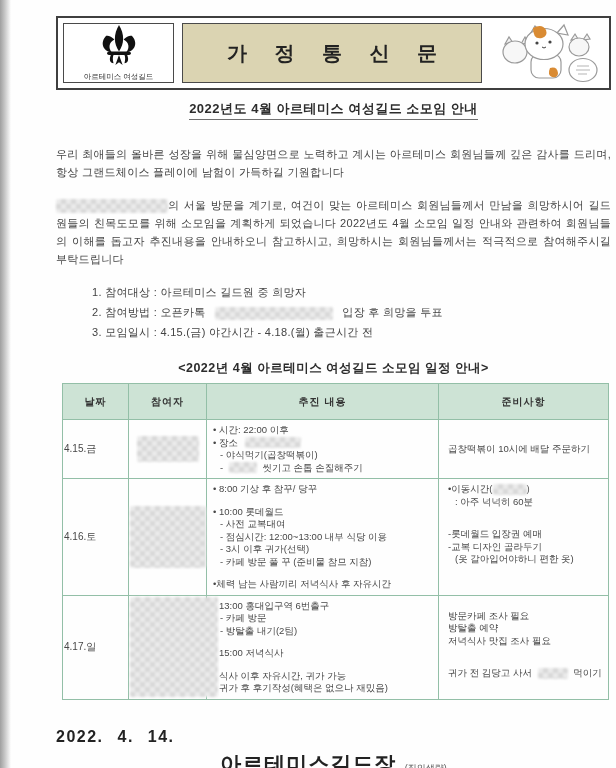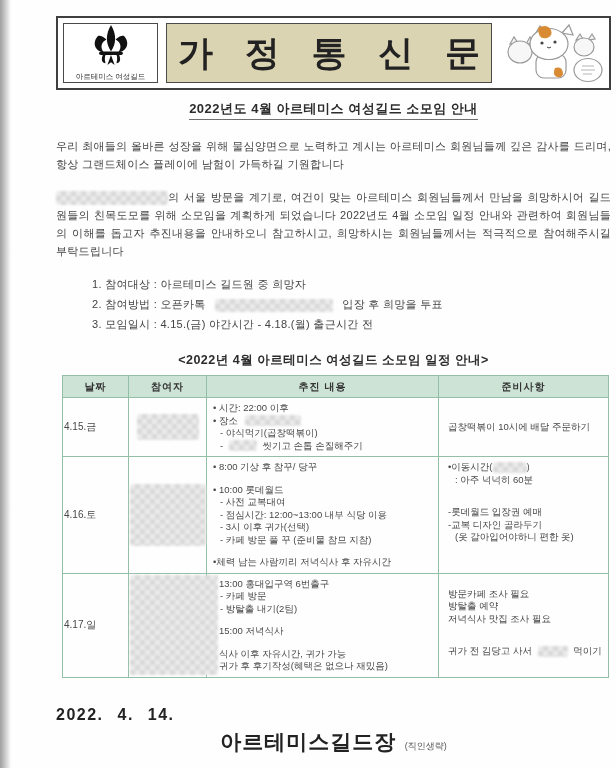--- a/index.html
+++ b/index.html
@@ -11,48 +11,48 @@
   .content{margin-left:56px;margin-right:5px;position:relative;}
 
   
   .header-box{margin-top:16px;height:74px;border:2px solid #3f3f3f;background:#fff;
        display:flex;align-items:stretch;padding:5px;box-sizing:border-box;}
   .logo-box{width:111px;border:1px solid #4a4a4a;display:flex;flex-direction:column;
        align-items:center;justify-content:center;gap:2px;box-sizing:border-box;}
   .logo-caption{font-size:7.5px;letter-spacing:0px;color:#2f2f2f;white-space:nowrap;}
   .title-banner{flex:0 0 300px;margin-left:8px;background:#dbd4b2;border:1px solid #4a4a4a;
        display:flex;align-items:center;justify-content:center;box-sizing:border-box;}
-  .title-banner span{font-size:35px;font-weight:600;letter-spacing:11px;color:#222;
+  .title-banner span{font-size:20px;font-weight:600;letter-spacing:11px;color:#222;
        white-space:nowrap;padding-left:11px;}
   .mascot-area{flex:1;display:flex;align-items:center;justify-content:center;}
 
   
   .subtitle-wrap{text-align:center;margin-top:9px;}
   .subtitle{display:inline-block;font-size:13px;font-weight:bold;color:#2c2c2c;
        border-bottom:1px solid #6f6f6f;padding-bottom:1px;letter-spacing:0.5px;}
 
   
   .para{font-size:11px;line-height:18px;text-align:justify;color:#434343;letter-spacing:0.3px;}
-  .p1{margin-top:17px;}
+  .p1{margin-top:25px;}
   .p2{margin-top:15px;}
 
   
   .redact{display:inline-block;vertical-align:middle;border-radius:2px;
        background:repeating-conic-gradient(#d9d9d9 0% 25%,#ebebeb 0% 50%);
        background-size:10px 10px;filter:blur(1.1px);}
 
   
   .num-list{margin-top:14px;padding-left:36px;font-size:11px;line-height:20px;color:#434343;letter-spacing:0.3px;}
 
   
   .sched-title{margin-top:18px;text-align:center;font-size:12.5px;font-weight:bold;color:#2c2c2c;letter-spacing:0.5px;}
   table.sched{margin-top:6px;margin-left:6px;width:546px;border-collapse:collapse;table-layout:fixed;
        border:1.5px solid #69a183;font-size:9.5px;color:#474747;}
   table.sched th,table.sched td{border:1px solid #93bfa7;box-sizing:border-box;}
-  table.sched th{background:#cde3d5;font-weight:bold;font-size:10px;color:#333;height:22px;letter-spacing:1px;}
+  table.sched th{background:#cde3d5;font-weight:bold;font-size:10px;color:#333;height:36px;letter-spacing:1px;}
   td.c-date{width:66px;text-align:left;font-size:10px;}
   td.c-part{width:78px;text-align:center;vertical-align:middle;}
   td.c-cont{width:232px;vertical-align:top;padding:4px 6px;}
   td.c-prep{width:170px;vertical-align:top;padding:4px 9px;}
   td.c-prep.vmid{vertical-align:middle;}
   .tline{line-height:12.5px;white-space:nowrap;}
   .tline.ind{padding-left:7px;}
   .gap{height:10px;}
 
   

